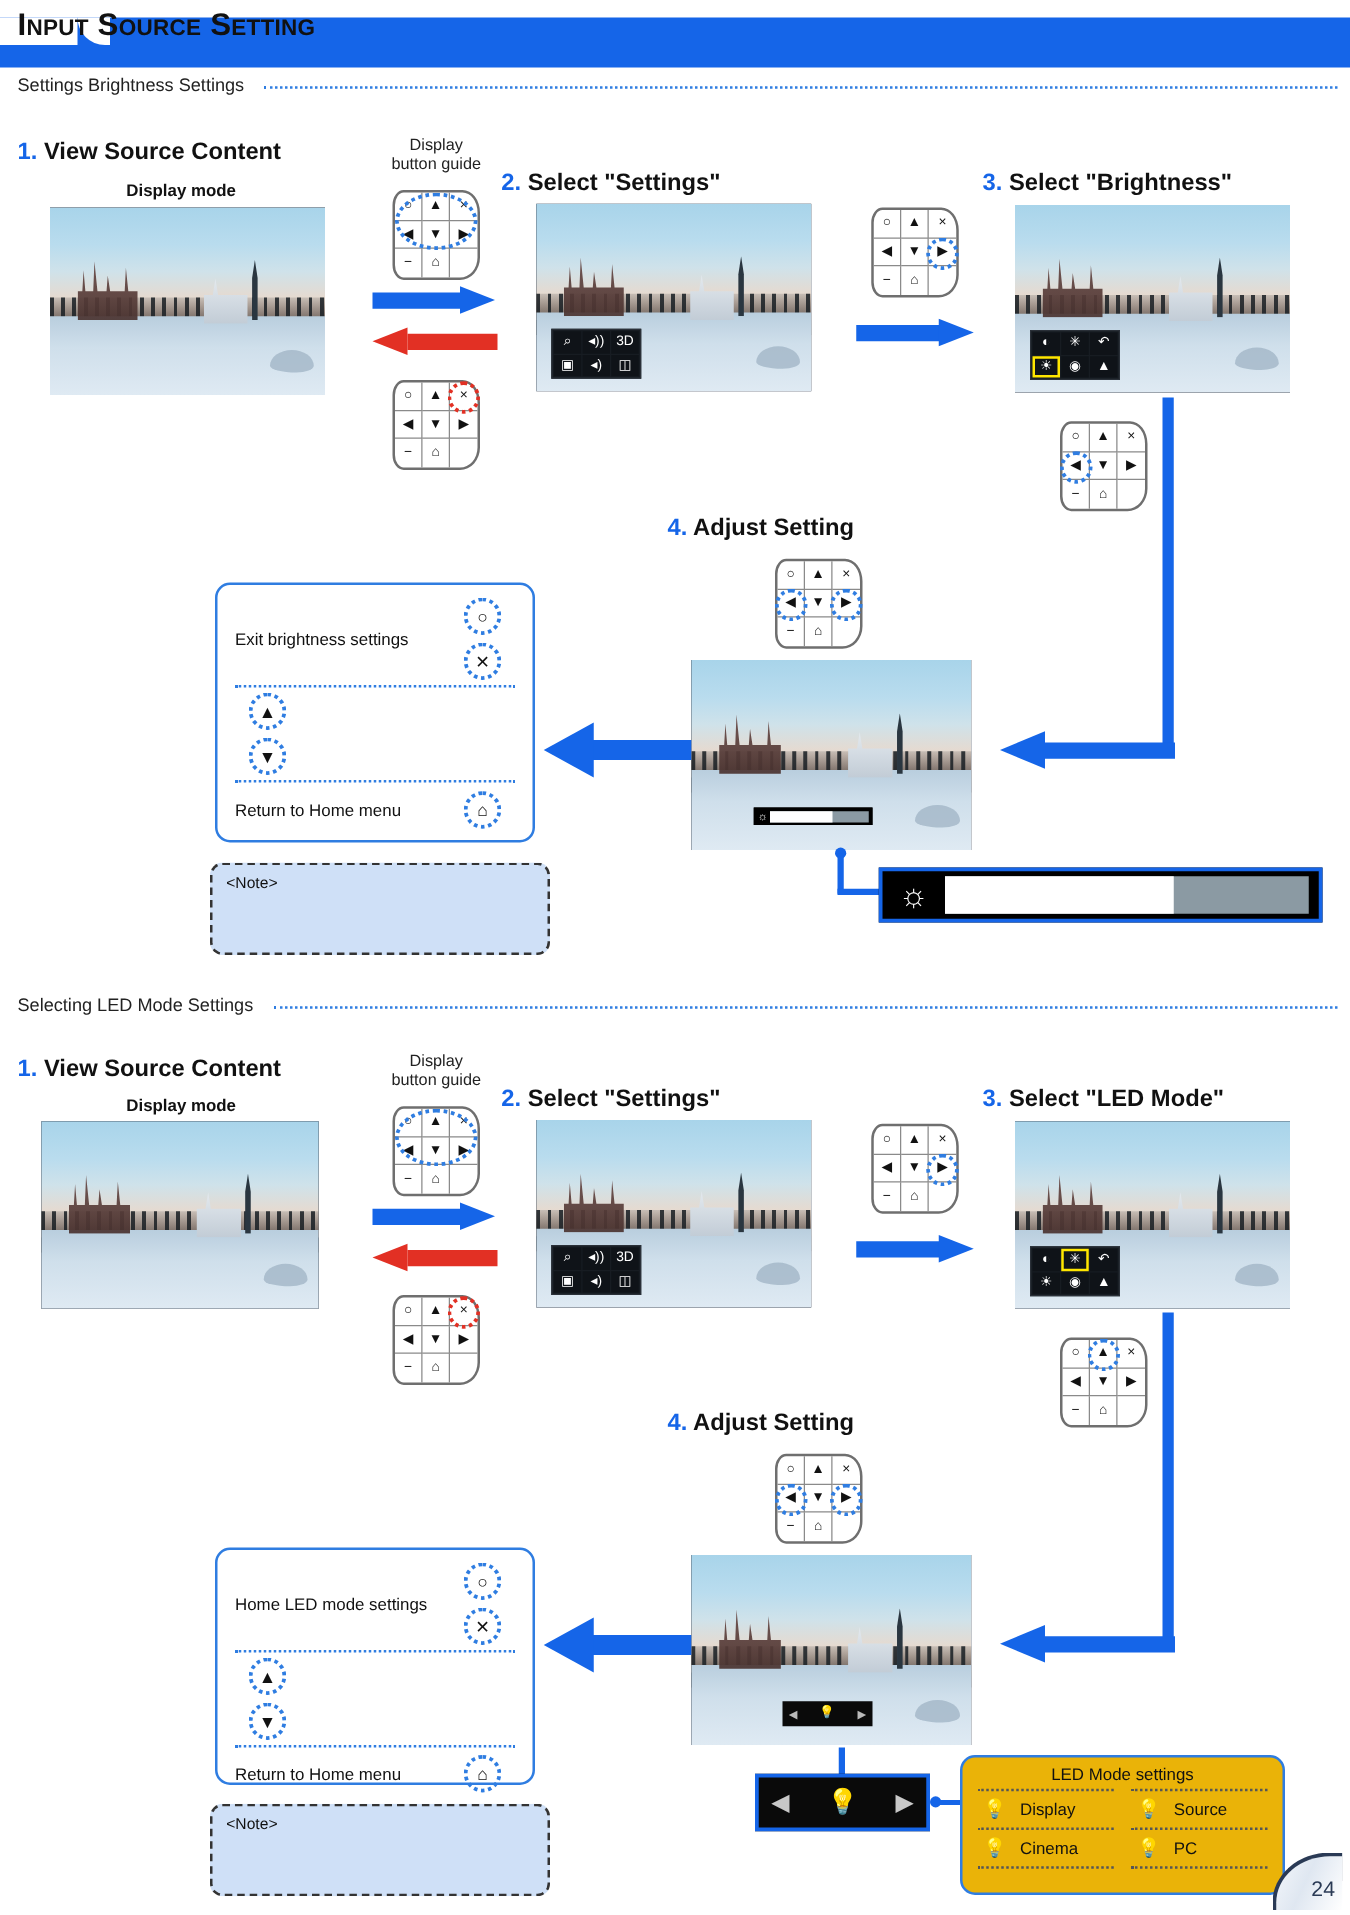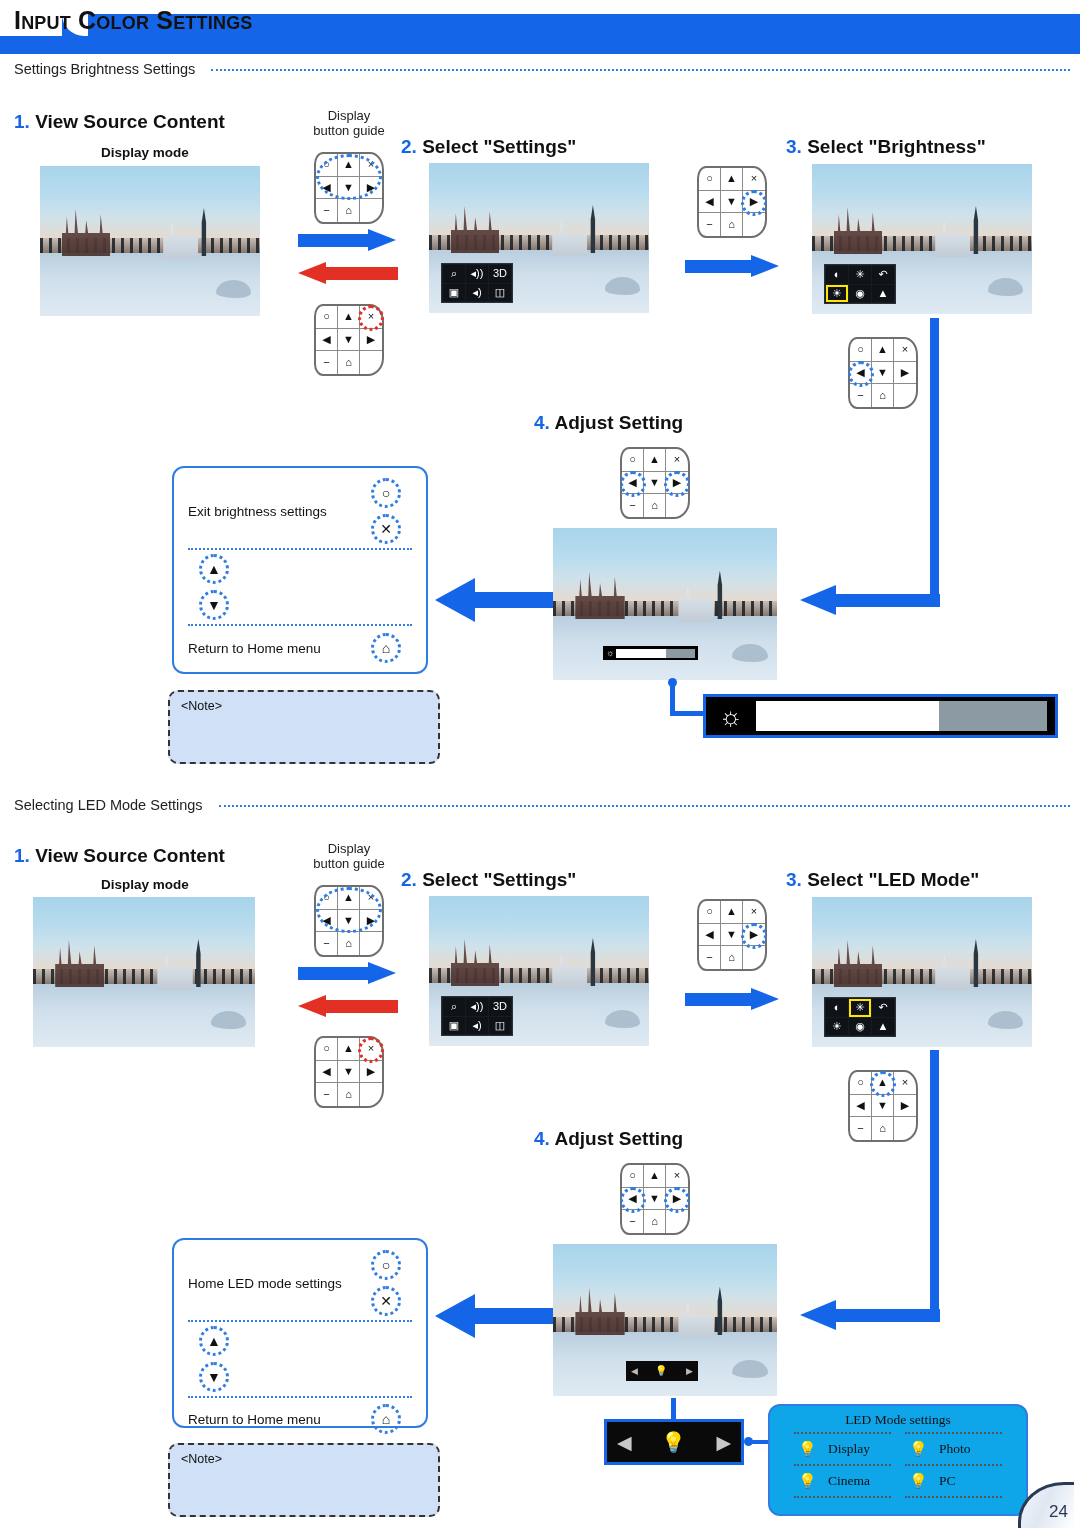--- a/index.html
+++ b/index.html
@@ -187,21 +187,21 @@
     position:absolute; background:#0a0a0a;
     display:flex; align-items:center; justify-content:space-between;
     padding:2px 5px;
   }
   .miniled .tri { color:#b9b9b9; font-size:9px; line-height:1; }
   .miniled .bulb { color:#fff; font-size:10px; line-height:1; }
 
   
   .ledcard {
     position:absolute; border:2.5px solid #2f7de1; border-radius:12px;
-    background:#0ea5e9; padding:6px 24px 10px;font-family:Liberation Serif, serif;
+    background:#eab308; padding:6px 12px 10px;
   }
   .ledcard .title { text-align:center; font-size:13.5px; color:#111; padding-bottom:4px; }
   .ledcard .grid2 { display:grid; grid-template-columns:1fr 1fr; column-gap:14px; }
   .ledcard .cell {
     display:flex; align-items:center; gap:10px;
     border-top:2px dotted #555; padding:7px 0 7px 4px;
     font-size:13.5px; color:#111;
   }
   .ledcard .cell.last { border-bottom:2px dotted #555; }
   .ledcard .ic { font-size:15px; line-height:1; width:20px; text-align:center; color:#2b4a7a; }
@@ -223,21 +223,21 @@
   .ln { position:absolute; background:#1565e8; }
   .dot { position:absolute; width:9px; height:9px; border-radius:50%; background:#1565e8; }
 </style>
 </head>
 <body>
 
 <div class="banner-wrap">
   <div class="banner-bg"></div>
   <div class="banner-notch"></div>
 </div>
-<div class="banner-title">Input Color Settings</div>
+<div class="banner-title">Input Source Setting</div>
 
 <div class="sec-head" style="top:58px;">
   <div class="lbl">Settings Brightness Settings</div>
   <div class="rule"></div>
 </div>
 
 <div class="step-h" style="left:14px; top:111px;">
   <span class="n">1.</span>
   <span>View Source Content</span>
 </div>
@@ -748,21 +748,21 @@
 
 <div class="ledcard" style="left:768px; top:1404px; width:260px; height:112px;">
   <div class="title">LED Mode settings</div>
   <div class="grid2">
     <div class="cell">
       <span class="ic">💡</span>
       <span>Display</span>
     </div>
     <div class="cell">
       <span class="ic">💡</span>
-      <span>Photo</span>
+      <span>Source</span>
     </div>
     <div class="cell last">
       <span class="ic">💡</span>
       <span>Cinema</span>
     </div>
     <div class="cell last">
       <span class="ic">💡</span>
       <span>PC</span>
     </div>
   </div>

